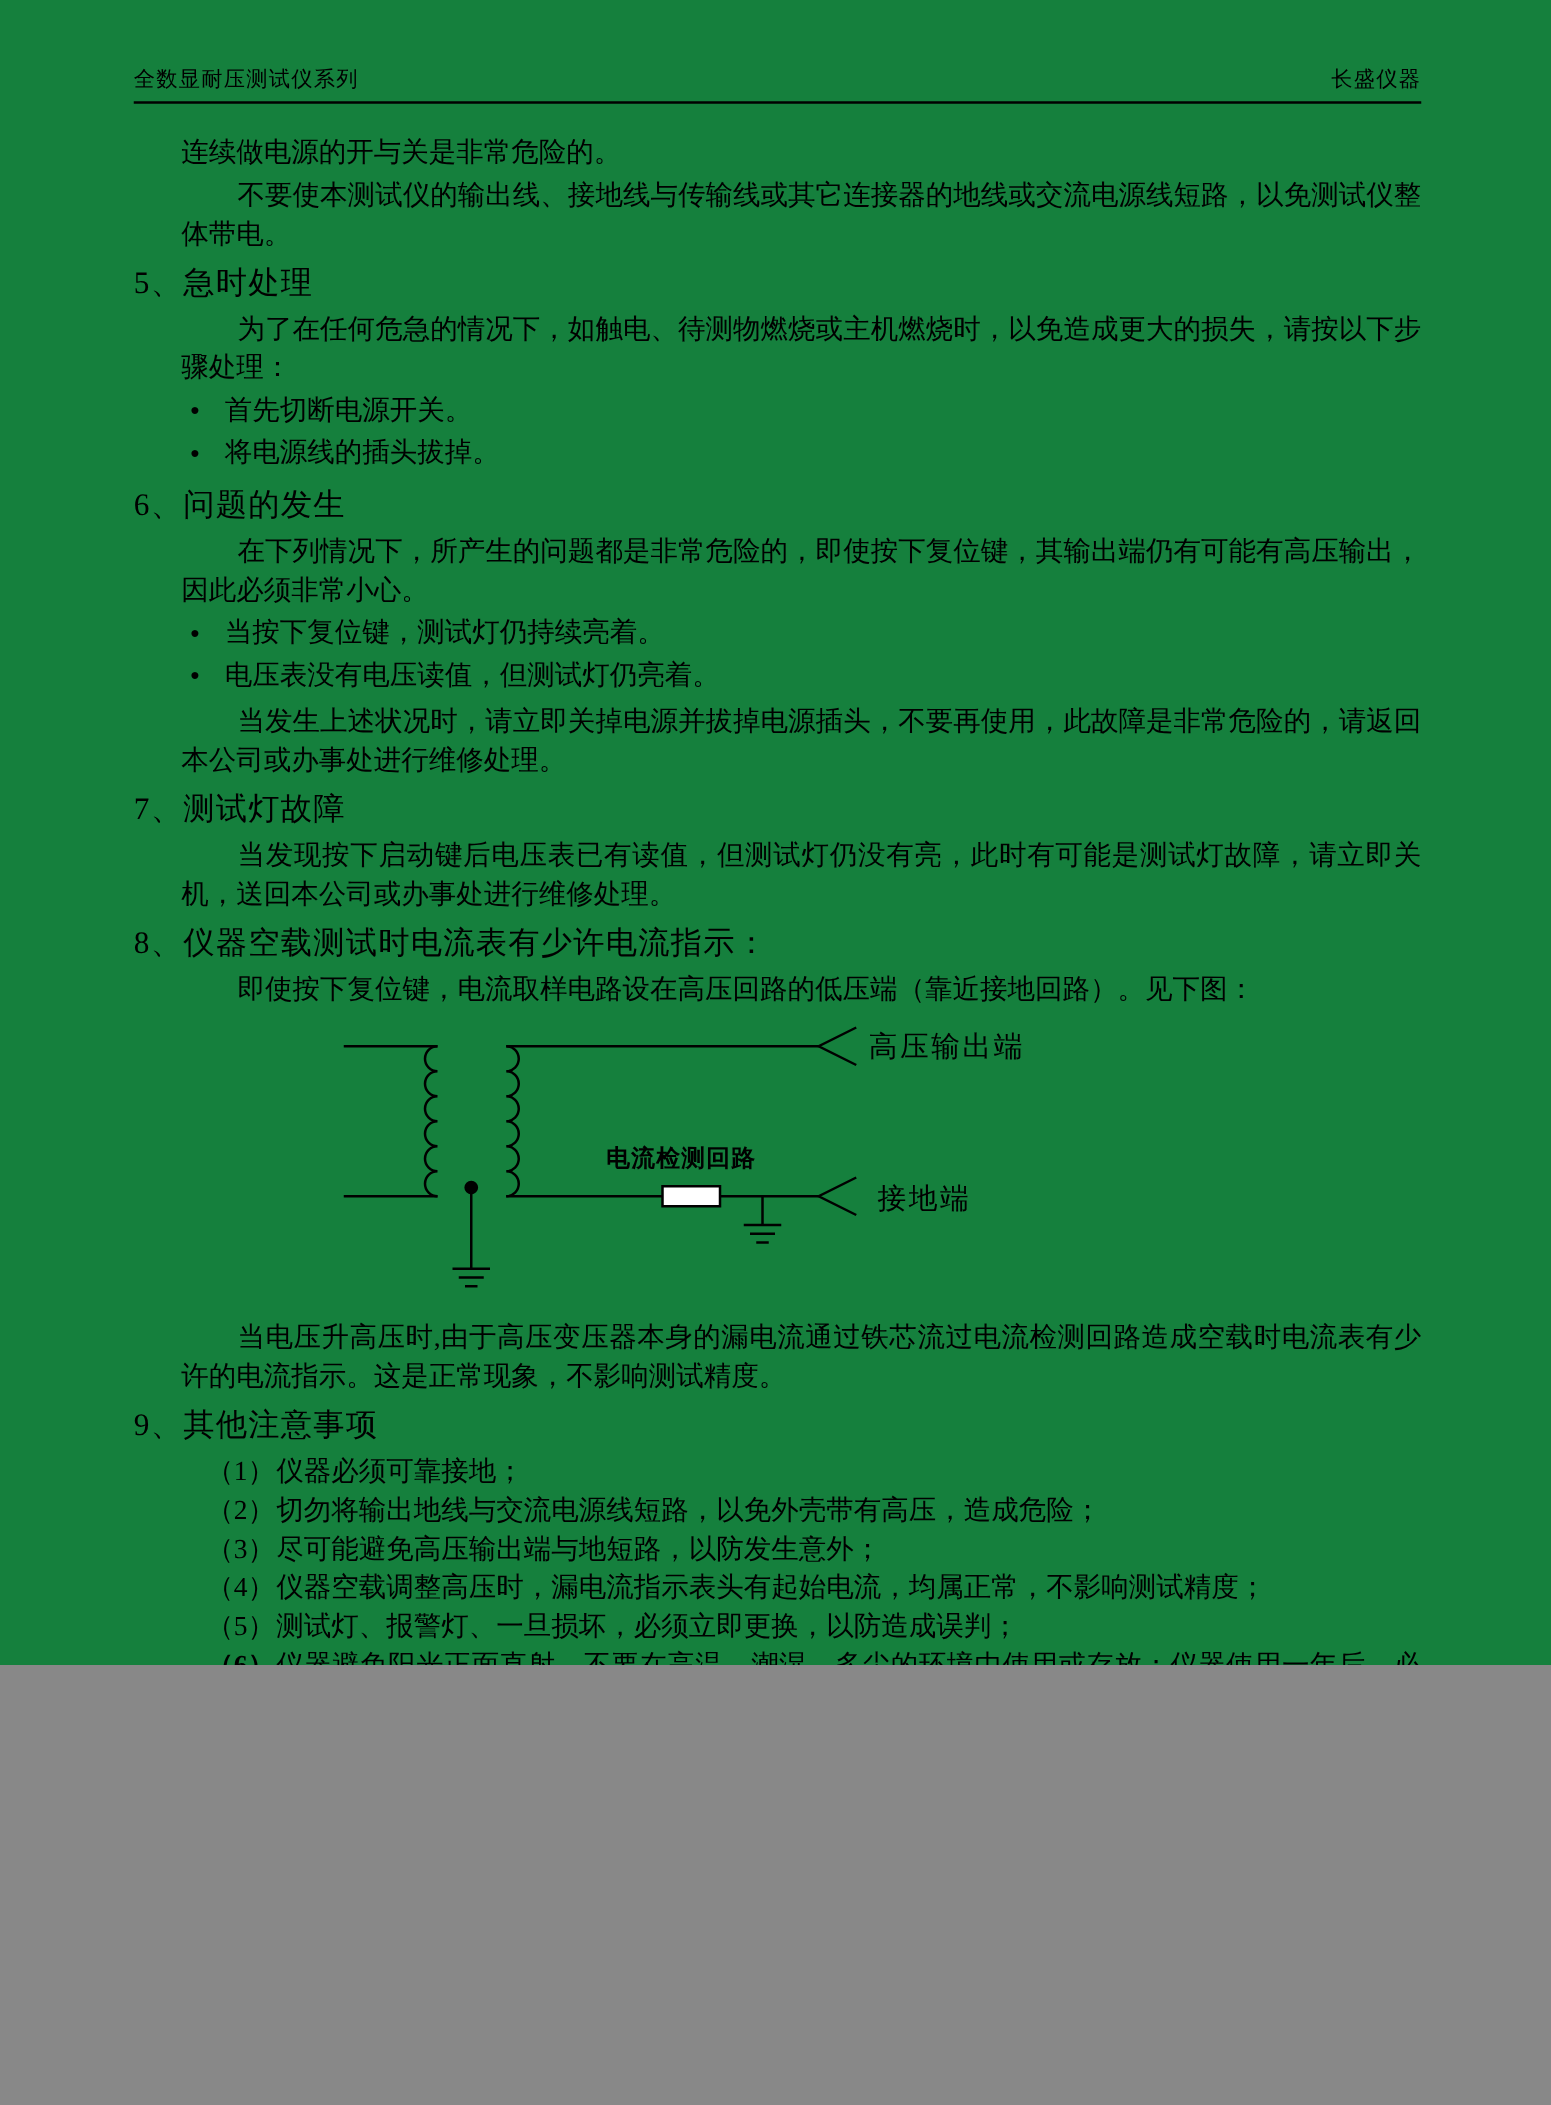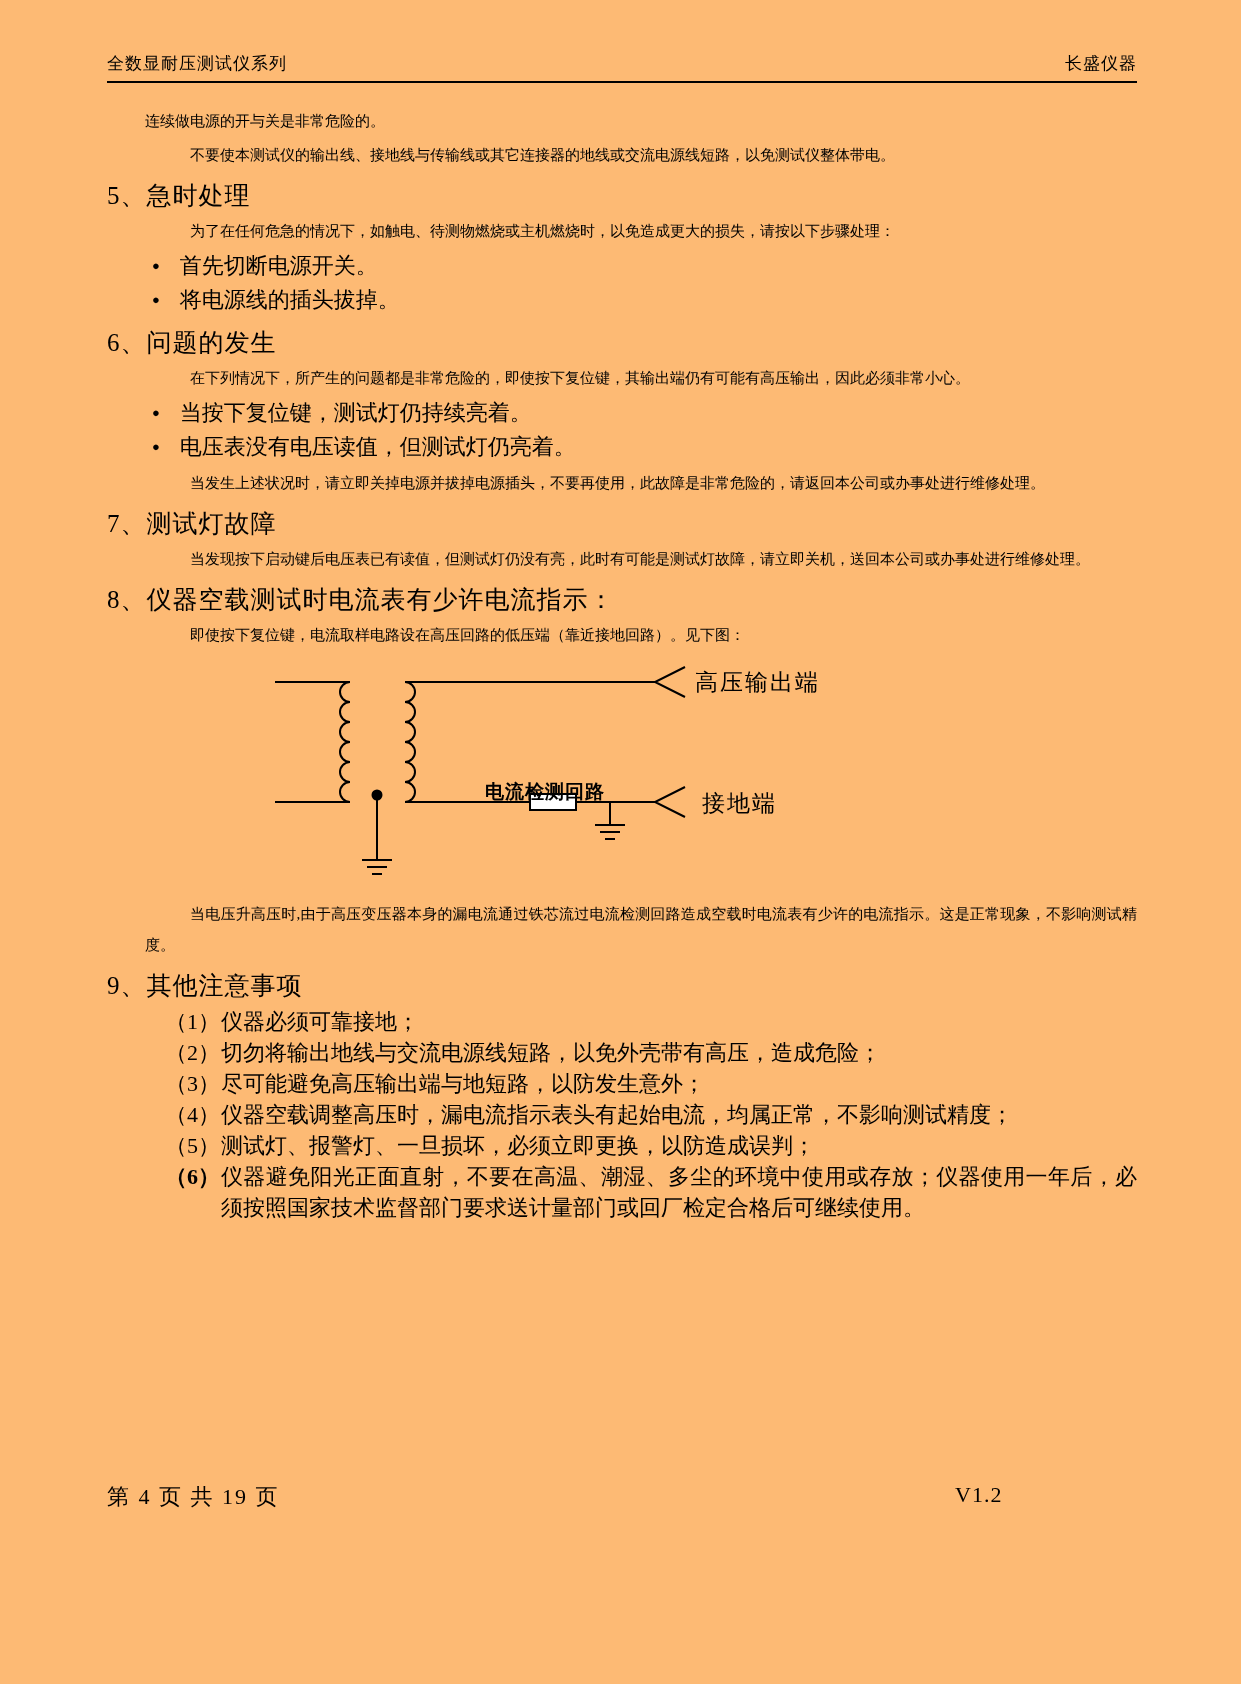--- a/index.html
+++ b/index.html
@@ -1,38 +1,38 @@
 <!DOCTYPE html>
 <html><head>
 <meta charset="utf-8">
 <style>
   html,body{margin:0;padding:0;background:#888;}
   .page{
     position:relative;
-    width:1241px;height:1684px;
-    background:#fdba74;
+    width:1241px;height:1332px;
+    background:#15803d;
     margin:0 auto;
     font-family:"Liberation Serif","DejaVu Serif",serif;
     color:#000;
     overflow:hidden;
   }
   .content{
     position:absolute;left:107px;top:0;width:1030px;
   }
   
   .hdr{
     display:flex;justify-content:space-between;align-items:flex-end;
     padding-top:52px;padding-bottom:6px;
     border-bottom:2px solid #000;
     font-size:17px;letter-spacing:1px;
   }
   
   main{display:block;padding-top:20px;}
   .p{
-    font-size:15px;line-height:31px;
+    font-size:22px;line-height:31px;
     margin:3px 0 3px 38px;
     text-align:justify;
   }
   .ind{text-indent:45px;}
   h2{
     font-size:25px;font-weight:normal;
     margin:7px 0 3px 0;line-height:35px;
     letter-spacing:1px;
   }
   .warning{
@@ -57,21 +57,21 @@
     position:relative;height:238px;margin:6px 0 4px 0;
   }
   .diagram svg{position:absolute;left:0;top:0;}
   .dlabel{
     position:absolute;
     font-family:"Liberation Sans","DejaVu Sans",sans-serif;
     white-space:nowrap;
     text-align:right;
   }
   .dlabel.big{font-size:23px;letter-spacing:2px;}
-  .dlabel.small{font-size:19px;font-weight:bold;letter-spacing:1px;margin-top:20px;}
+  .dlabel.small{font-size:19px;font-weight:bold;letter-spacing:1px;}
   
   .ftr{
     position:absolute;left:0;top:1482px;width:1030px;
     font-size:22px;
   }
   .ftr .pg{display:block;text-align:left;margin-right:90px;letter-spacing:2px;}
   .ftr .ver{position:absolute;left:848px;top:0;letter-spacing:1px;}
 </style>
 </head>
 <body>

